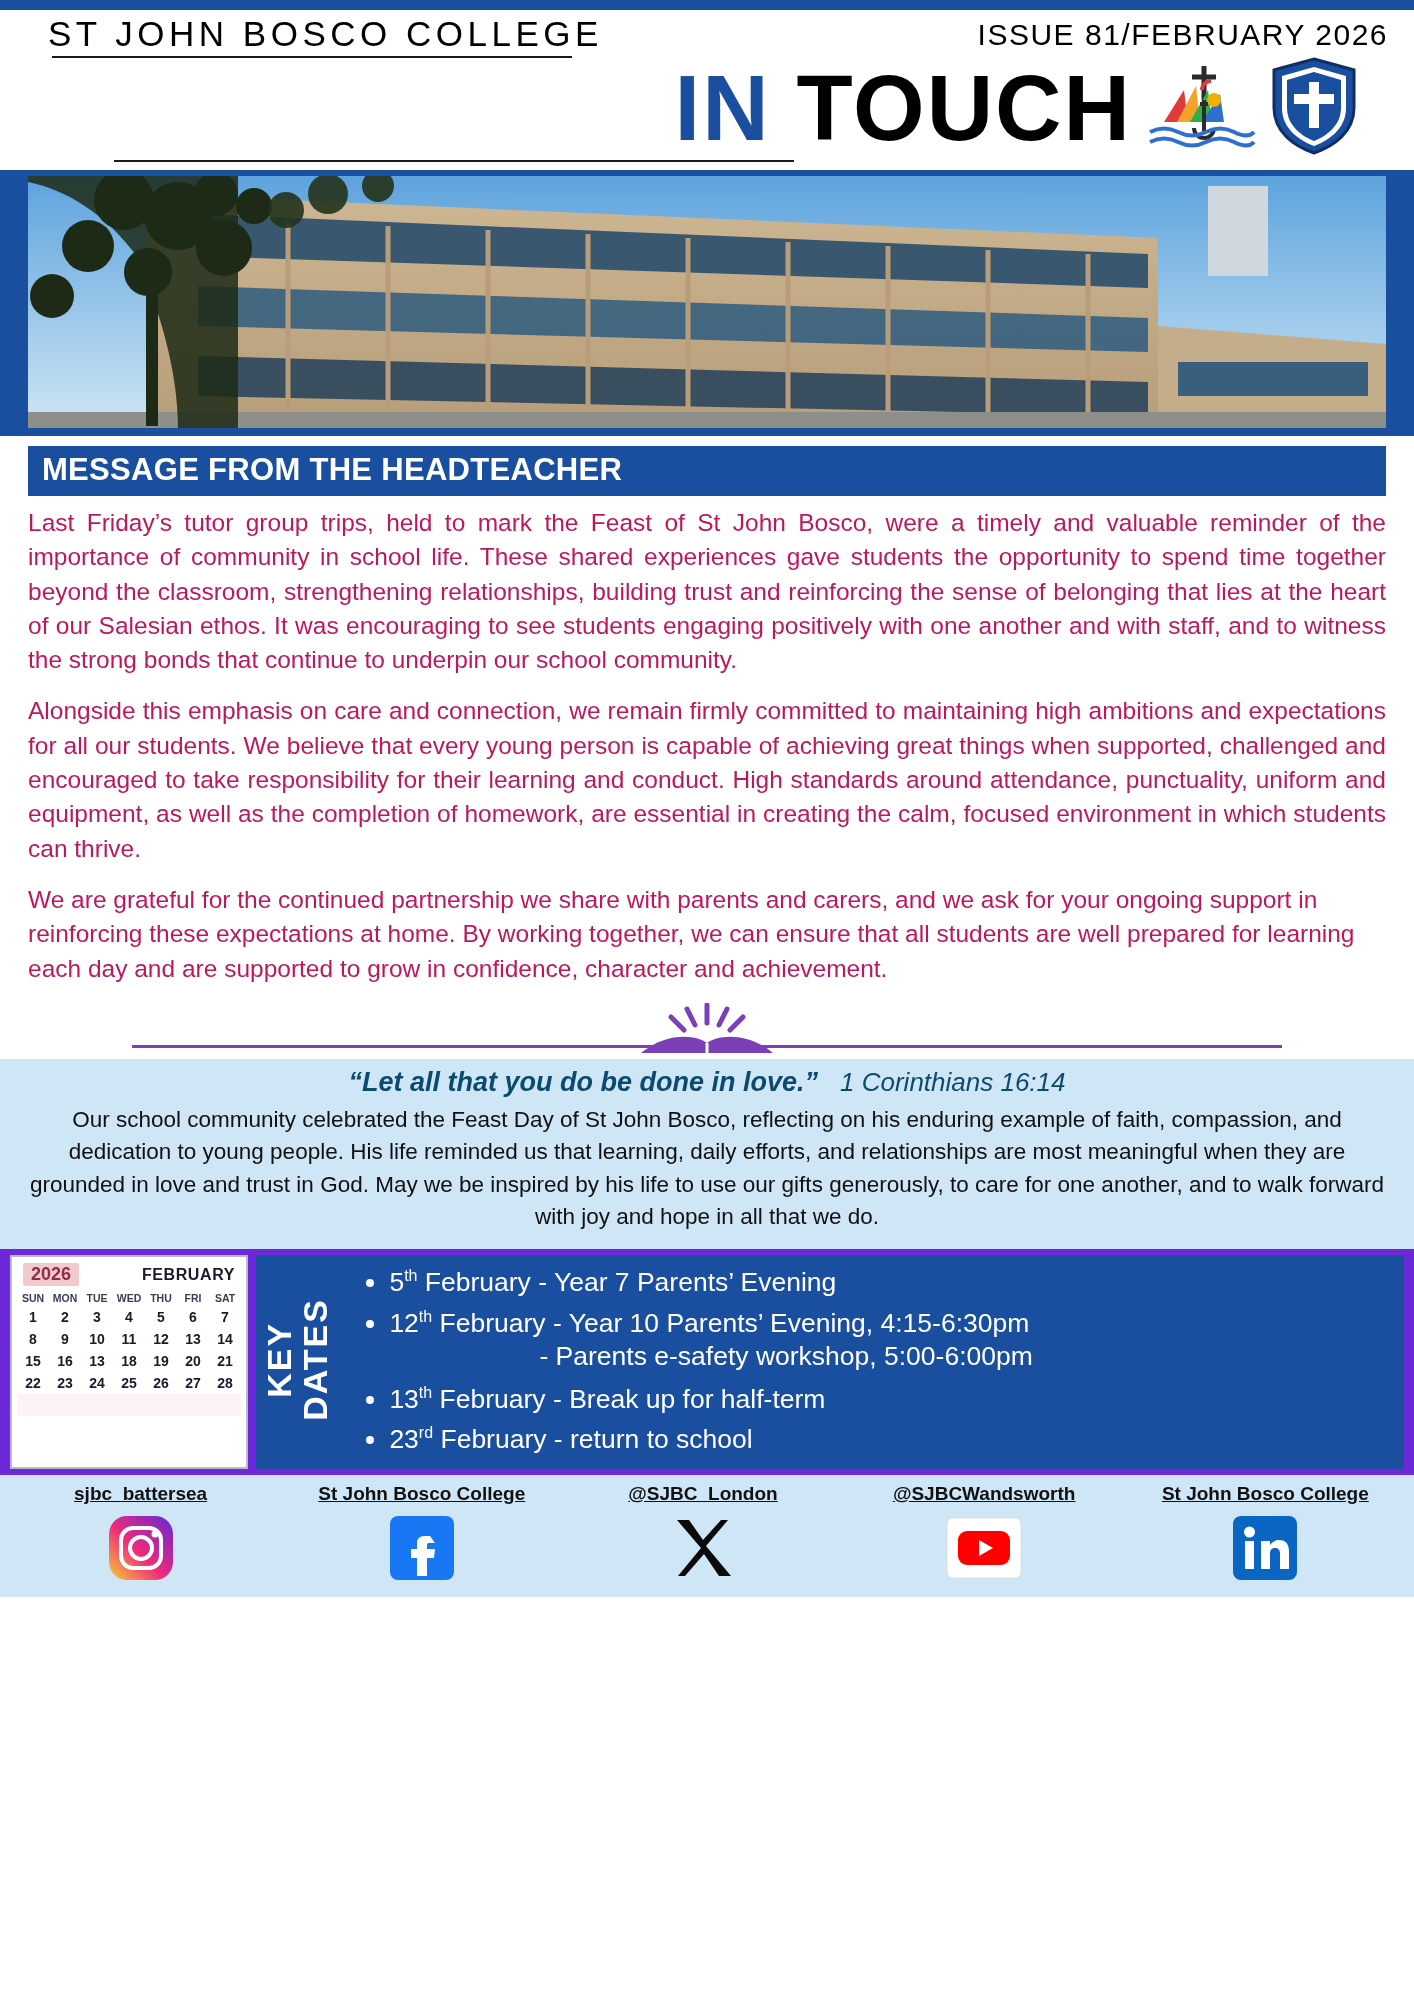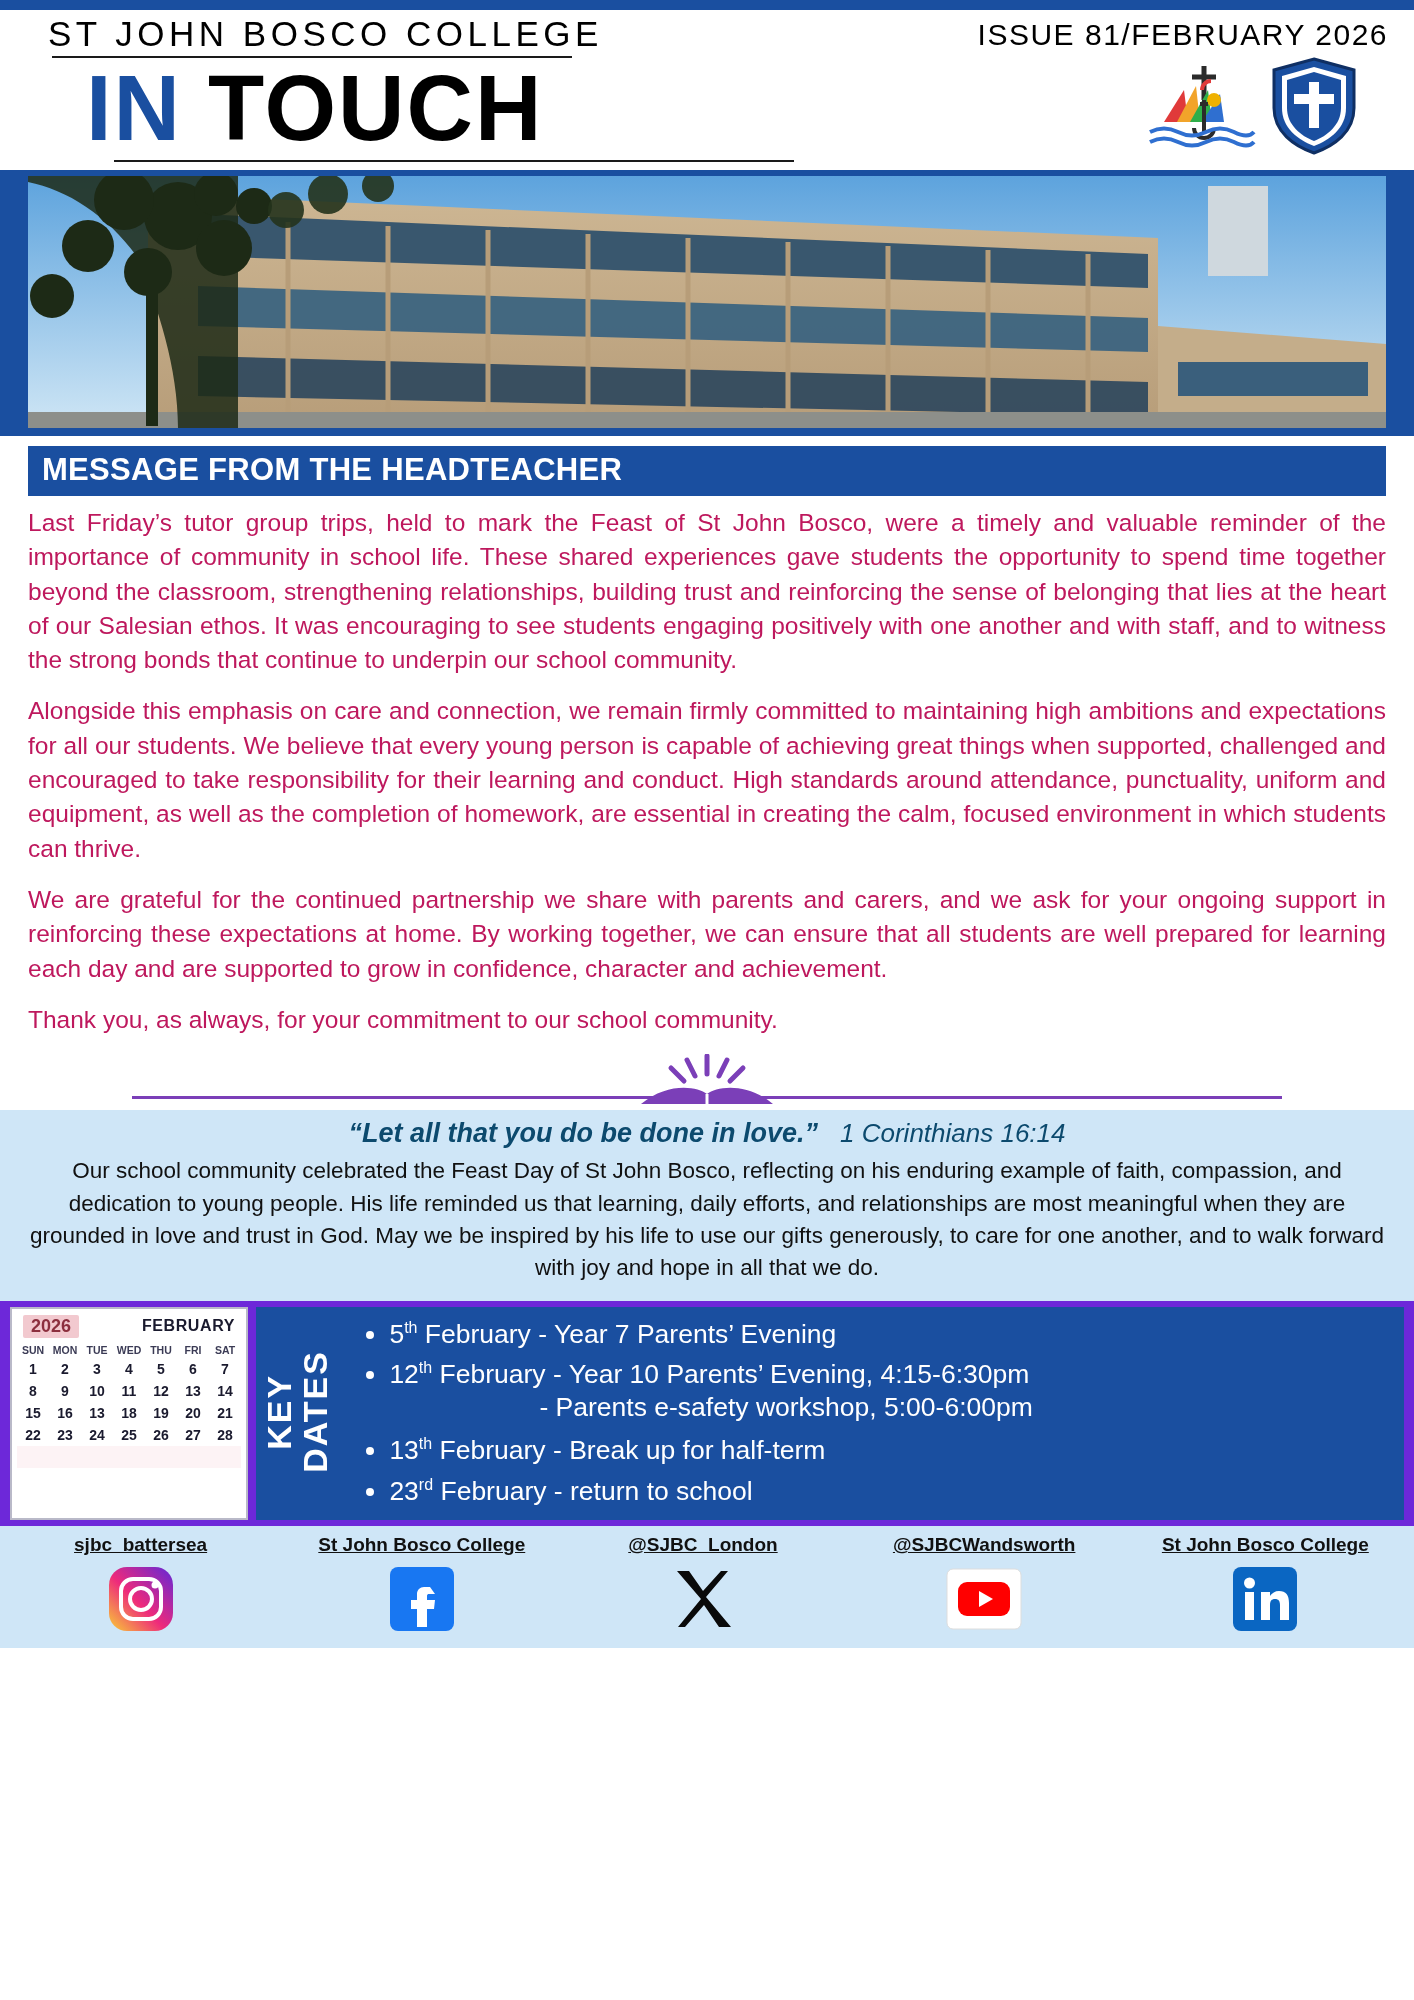--- a/index.html
+++ b/index.html
@@ -51,22 +51,23 @@
     padding-bottom: 2px;
   }
   .mast-rule {
     width: 520px;
     border-bottom: 2px solid #1a1a1a;
     margin: 2px 0 0 26px;
   }
   .mast-row2 {
     display: flex;
     align-items: center;
-    justify-content: space-between;
+    justify-content: flex-end;
     margin-top: -2px;
+    gap: 12px;
   }
   .intouch {
     font-size: 92px;
     font-weight: bold;
     letter-spacing: 2px;
     line-height: 1.05;
     padding-left: 60px;
   }
   .intouch .in { color: #1a4fa0; }
   .intouch .touch { color: #000000; margin-left: 26px; }
@@ -396,21 +397,20 @@
         </g>
       </svg>
     </div>
   </div>
 
   <div class="section-bar">MESSAGE FROM THE HEADTEACHER</div>
   <div class="body-copy">
     <p>Last Friday’s tutor group trips, held to mark the Feast of St John Bosco, were a timely and valuable reminder of the importance of community in school life. These shared experiences gave students the opportunity to spend time together beyond the classroom, strengthening relationships, building trust and reinforcing the sense of belonging that lies at the heart of our Salesian ethos. It was encouraging to see students engaging positively with one another and with staff, and to witness the strong bonds that continue to underpin our school community.</p>
     <p>Alongside this emphasis on care and connection, we remain firmly committed to maintaining high ambitions and expectations for all our students. We believe that every young person is capable of achieving great things when supported, challenged and encouraged to take responsibility for their learning and conduct. High standards around attendance, punctuality, uniform and equipment, as well as the completion of homework, are essential in creating the calm, focused environment in which students can thrive.</p>
     <p>We are grateful for the continued partnership we share with parents and carers, and we ask for your ongoing support in reinforcing these expectations at home. By working together, we can ensure that all students are well prepared for learning each day and are supported to grow in confidence, character and achievement.</p>
-    <p>Thank you, as always, for your commitment to our school community.</p>
   </div>
 
   <div class="book-wrap">
     <div class="book-rule"></div>
     <span class="book-icon">
       <svg viewBox="0 0 160 58" width="160" height="58">
         <g stroke="#7b3fb8" stroke-width="5" stroke-linecap="round">
           <line x1="80" y1="2" x2="80" y2="20"></line>
           <line x1="60" y1="6" x2="68" y2="22"></line>
           <line x1="100" y1="6" x2="92" y2="22"></line>

